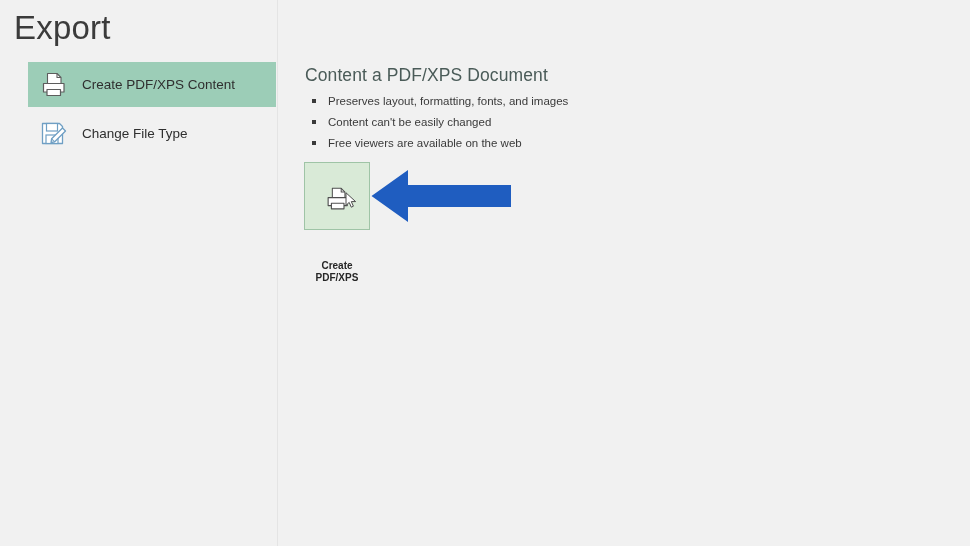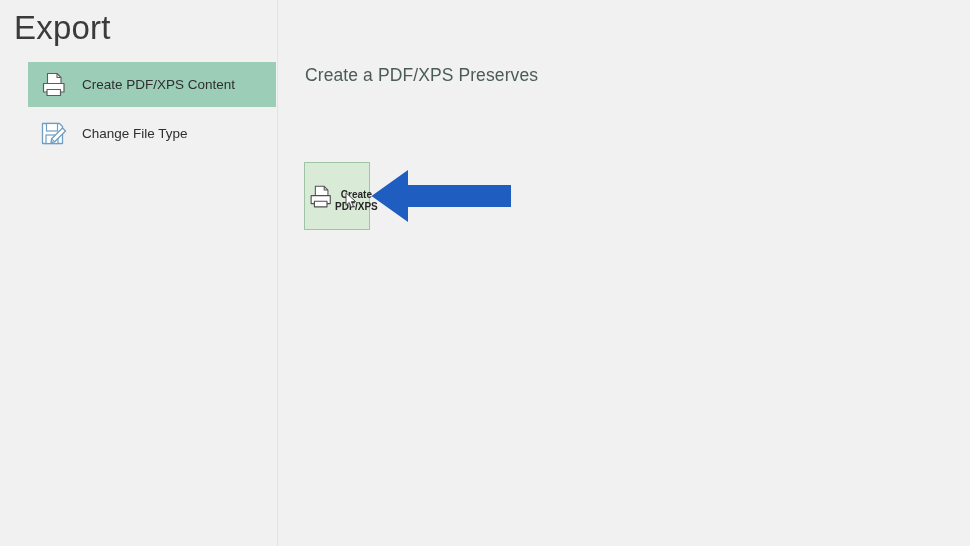--- a/index.html
+++ b/index.html
@@ -117,25 +117,26 @@
   #create-button {
     position: absolute;
     left: 304px;
     top: 162px;
     width: 66px;
     height: 68px;
     background: #d9ead7;
     border: 1px solid #9fc4a6;
     box-sizing: border-box;
     display: flex;
-    flex-direction: row;
+    flex-direction: column;
     align-items: center;
     justify-content: flex-start;
-    padding-top: 7px;
+    padding-top: 23px;
     cursor: pointer;
+    gap: 39px;
   }
   #create-button .btn-label {
     font-size: 10px;
     font-weight: bold;
     color: #262626;
     text-align: center;
     line-height: 12px;
     margin-top: 3px;
   }
 
@@ -197,22 +198,36 @@
         <path d="M13.6 19.8 L16.7 22.8" fill="none" stroke="#6f9fc4" stroke-width="1.1"></path>
       </svg>
     </span>
     <span class="side-label">Change File Type</span>
   </div>
 
 </div>
 
 <div id="content">
 
-  <h1 id="content-heading">Create a PDF/XPS Preserves</h1>
-
+  <h1 id="content-heading">Content a PDF/XPS Document</h1>
+
+  <ul id="bullet-list">
+    <li>
+      <span class="bullet-mark"></span>
+      <span>Preserves layout, formatting, fonts, and images</span>
+    </li>
+    <li>
+      <span class="bullet-mark"></span>
+      <span>Content can't be easily changed</span>
+    </li>
+    <li>
+      <span class="bullet-mark"></span>
+      <span>Free viewers are available on the web</span>
+    </li>
+  </ul>
 
 </div>
 
 <div id="create-button">
   <span>
     <svg width="30" height="28" viewBox="0 0 30 30">
       <path d="M10 2.5 L19.5 2.5 L23.5 6.5 L23.5 13 L10 13 Z" fill="#ffffff" stroke="#4f4f4f" stroke-width="1.1" stroke-linejoin="round"></path>
       <path d="M19.5 2.5 L19.5 6.5 L23.5 6.5" fill="none" stroke="#4f4f4f" stroke-width="1.1" stroke-linejoin="round"></path>
       <path d="M5.5 12.5 L26 12.5 L26 21 L5.5 21 Z" fill="#ffffff" stroke="#4f4f4f" stroke-width="1.2" stroke-linejoin="round"></path>
       <path d="M9 18.5 L22.5 18.5 L22.5 24.5 L9 24.5 Z" fill="#ffffff" stroke="#4f4f4f" stroke-width="1.2" stroke-linejoin="round"></path>

